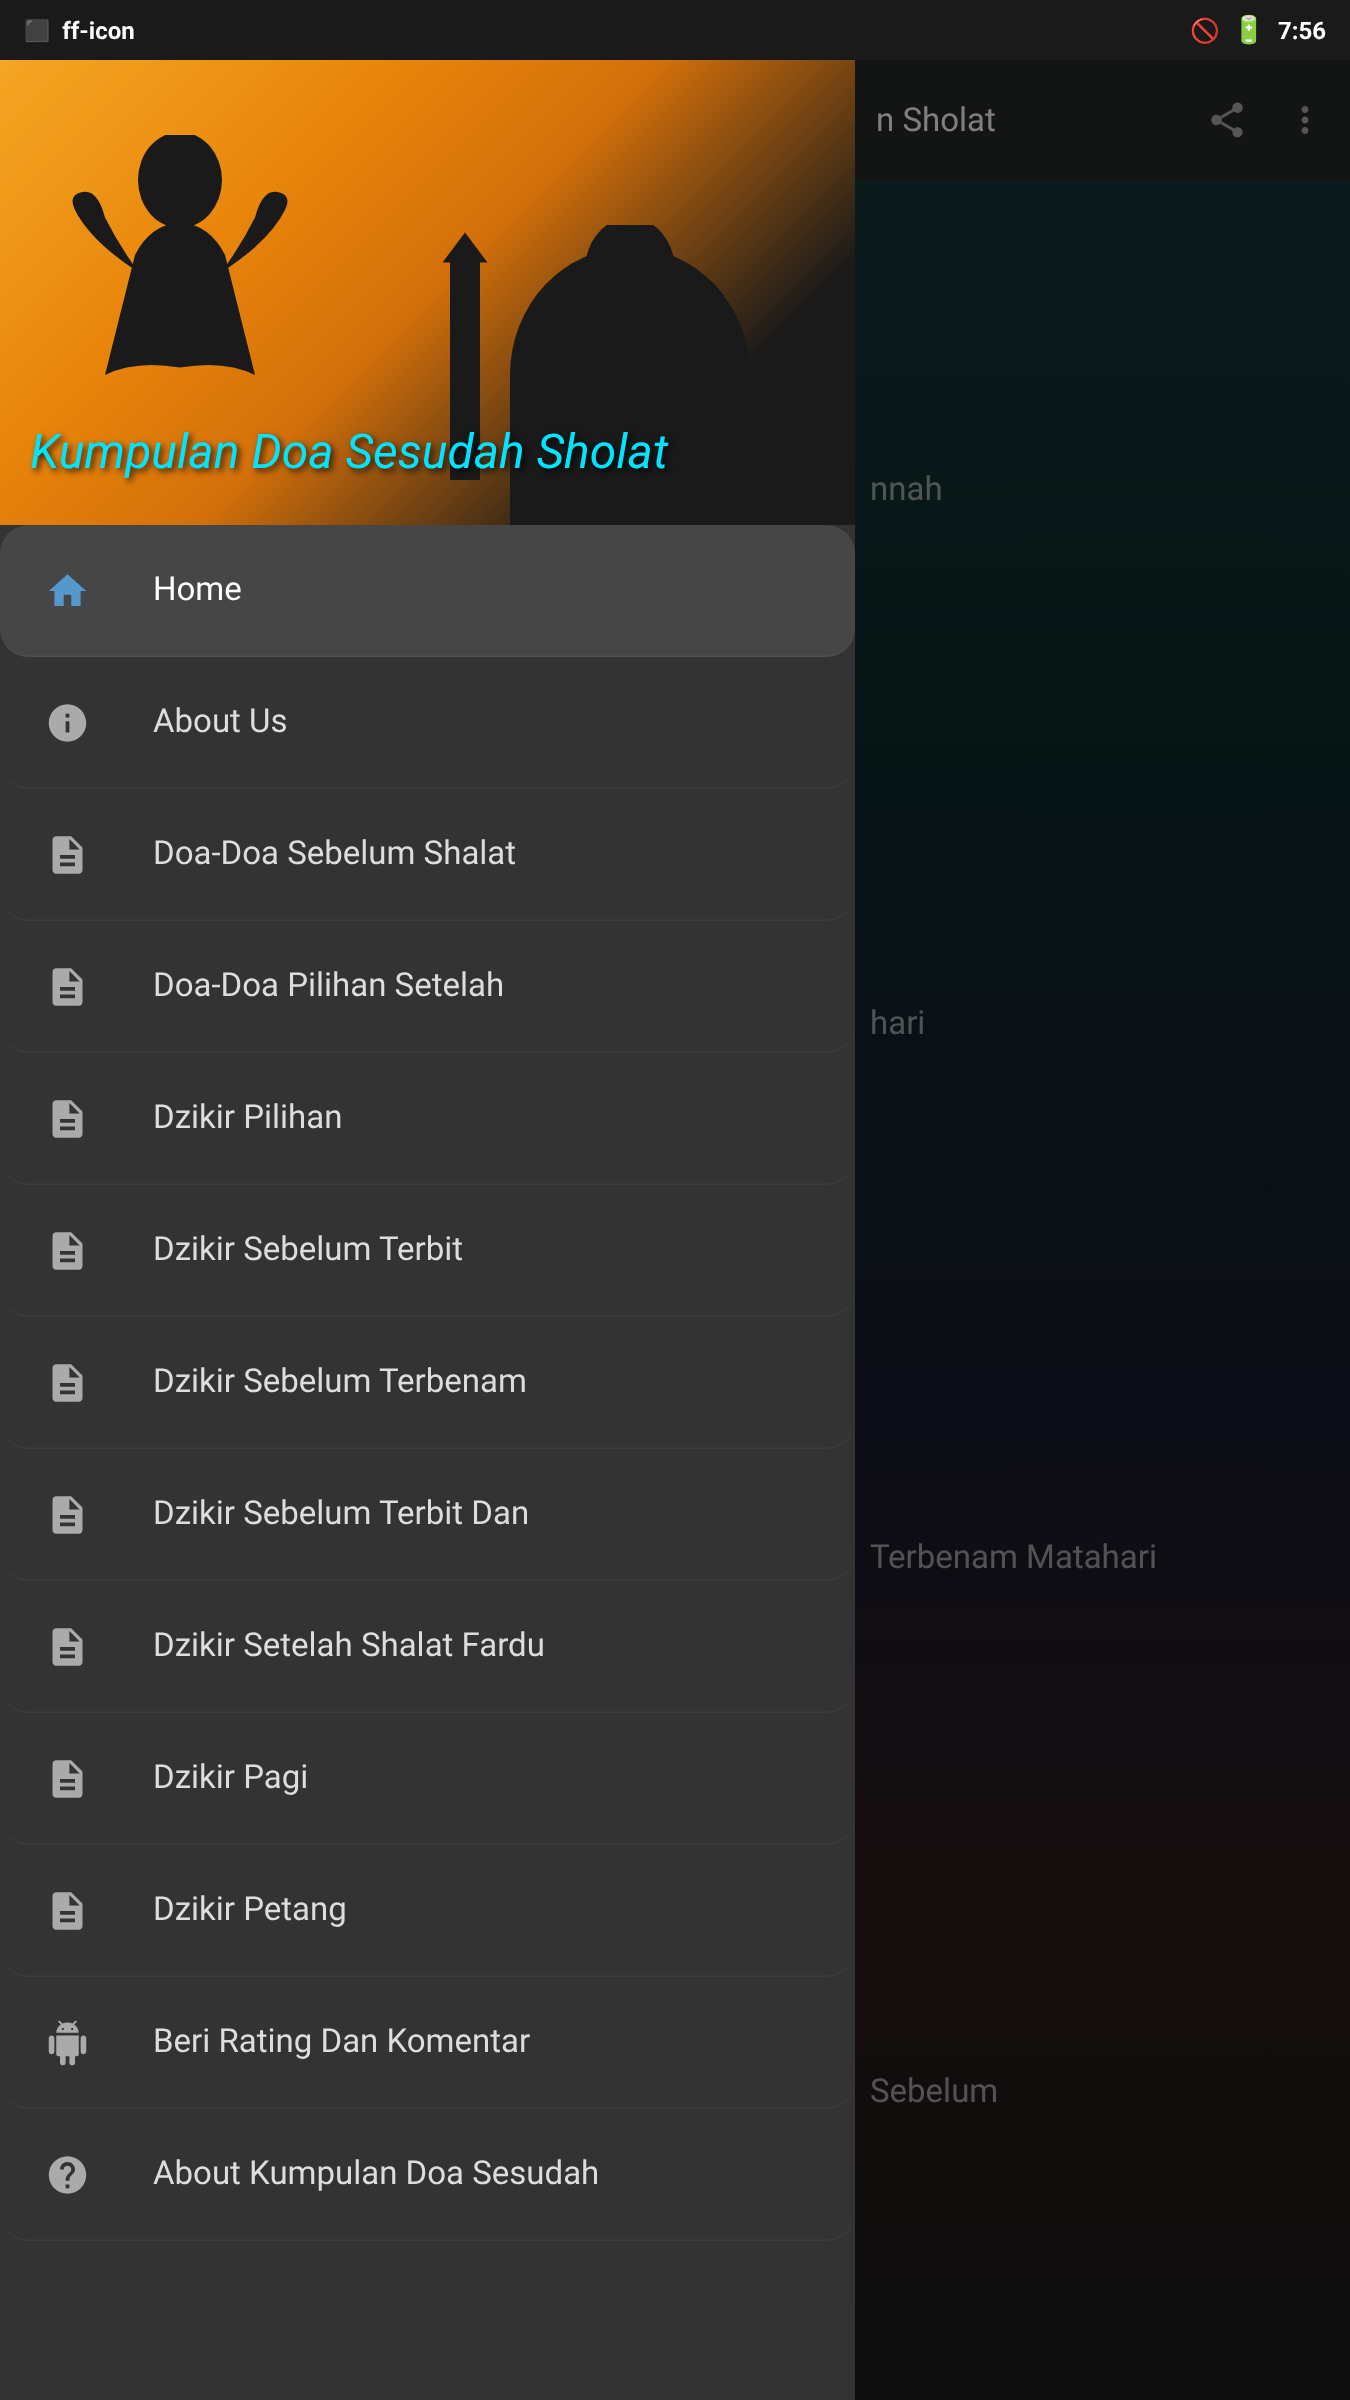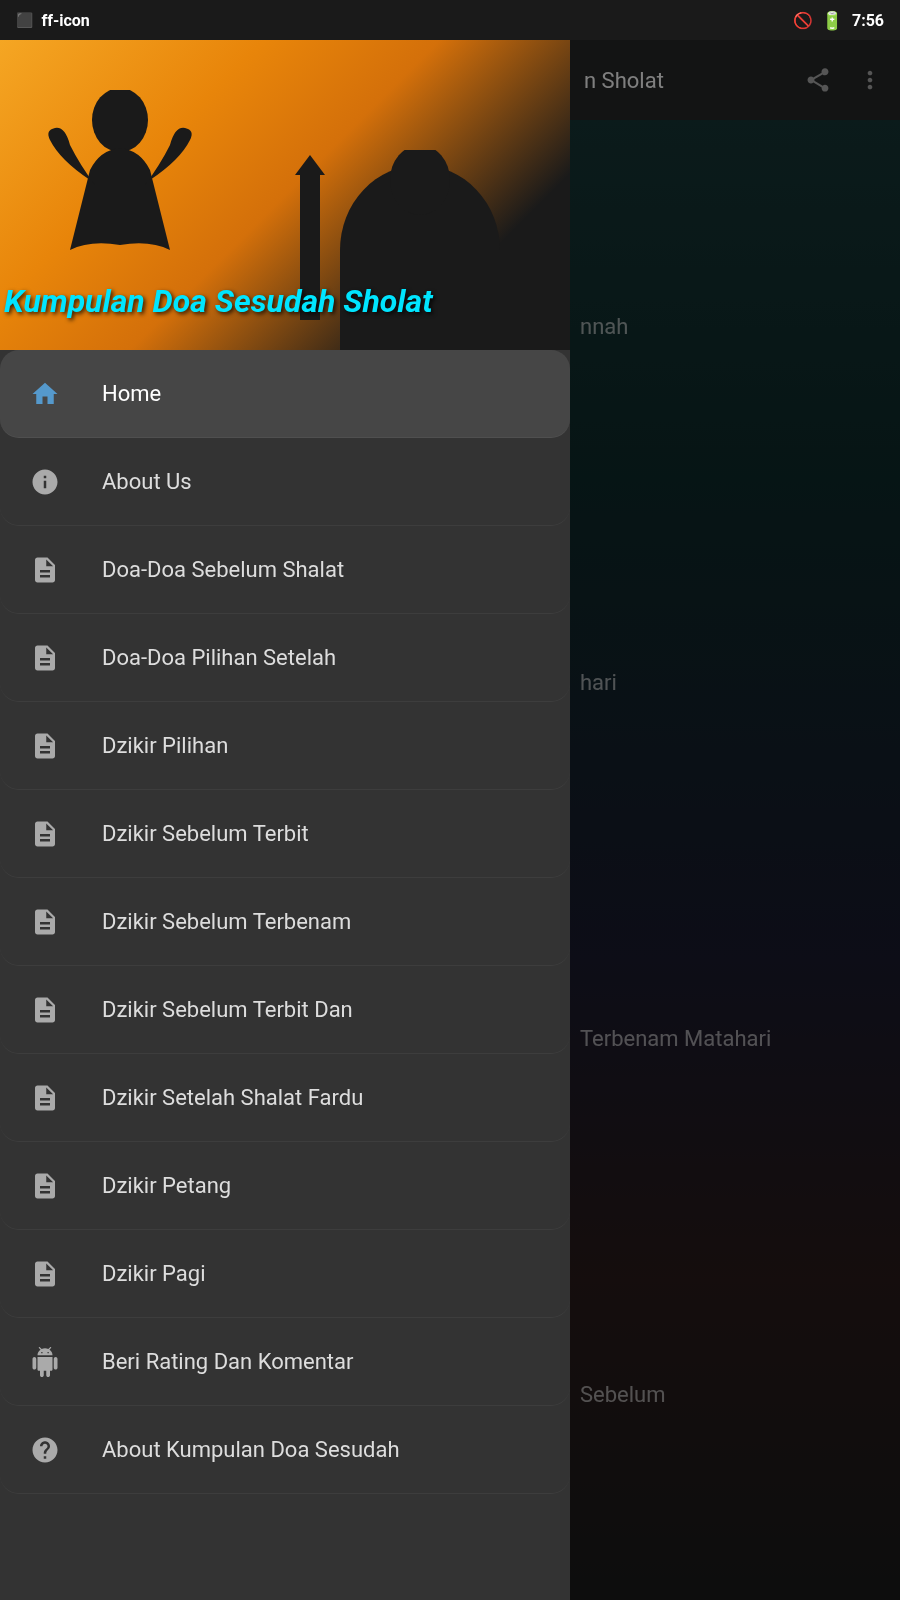--- a/index.html
+++ b/index.html
@@ -136,24 +136,24 @@
     .drawer-header-dome {
       position: absolute;
       bottom: 0;
       right: 60px;
       width: 220px;
       height: 200px;
     }
     .drawer-header-title {
       position: absolute;
       bottom: 30px;
-      left: 4px;
+      left: 20px;
       color: #00e5ff;
       font-size: 32px;
-      font-weight: bold;
+      font-weight: normal;
       font-style: italic;
       text-shadow: 2px 2px 4px rgba(0,0,0,0.8);
       line-height: 1.2;
     }
 
     
     .drawer-menu {
       flex: 1;
       overflow-y: auto;
     }
@@ -348,30 +348,30 @@
       </div>
       <span class="menu-label">Dzikir Setelah Shalat Fardu</span>
     </div>
 
     <div class="menu-item">
       <div class="menu-icon">
         <svg width="30" height="30" viewBox="0 0 24 24" fill="#aaaaaa">
           <path d="M14 2H6c-1.1 0-1.99.9-1.99 2L4 20c0 1.1.89 2 1.99 2H18c1.1 0 2-.9 2-2V8l-6-6zm2 16H8v-2h8v2zm0-4H8v-2h8v2zm-3-5V3.5L18.5 9H13z"></path>
         </svg>
       </div>
+      <span class="menu-label">Dzikir Pagi</span>
+    </div>
+
+    <div class="menu-item">
+      <div class="menu-icon">
+        <svg width="30" height="30" viewBox="0 0 24 24" fill="#aaaaaa">
+          <path d="M14 2H6c-1.1 0-1.99.9-1.99 2L4 20c0 1.1.89 2 1.99 2H18c1.1 0 2-.9 2-2V8l-6-6zm2 16H8v-2h8v2zm0-4H8v-2h8v2zm-3-5V3.5L18.5 9H13z"></path>
+        </svg>
+      </div>
       <span class="menu-label">Dzikir Petang</span>
-    </div>
-
-    <div class="menu-item">
-      <div class="menu-icon">
-        <svg width="30" height="30" viewBox="0 0 24 24" fill="#aaaaaa">
-          <path d="M14 2H6c-1.1 0-1.99.9-1.99 2L4 20c0 1.1.89 2 1.99 2H18c1.1 0 2-.9 2-2V8l-6-6zm2 16H8v-2h8v2zm0-4H8v-2h8v2zm-3-5V3.5L18.5 9H13z"></path>
-        </svg>
-      </div>
-      <span class="menu-label">Dzikir Pagi</span>
     </div>
 
     <div class="menu-item">
       <div class="menu-icon">
         <svg width="30" height="30" viewBox="0 0 24 24" fill="#aaaaaa">
           <path d="M6 18c0 .55.45 1 1 1h1v3.5c0 .83.67 1.5 1.5 1.5s1.5-.67 1.5-1.5V19h2v3.5c0 .83.67 1.5 1.5 1.5s1.5-.67 1.5-1.5V19h1c.55 0 1-.45 1-1V8H6v10zM3.5 8C2.67 8 2 8.67 2 9.5v7c0 .83.67 1.5 1.5 1.5S5 17.33 5 16.5v-7C5 8.67 4.33 8 3.5 8zm17 0c-.83 0-1.5.67-1.5 1.5v7c0 .83.67 1.5 1.5 1.5s1.5-.67 1.5-1.5v-7c0-.83-.67-1.5-1.5-1.5zm-4.97-5.84l1.3-1.3c.2-.2.2-.51 0-.71-.2-.2-.51-.2-.71 0l-1.48 1.48C13.85 1.23 12.95 1 12 1c-.96 0-1.86.23-2.66.63L7.85.15c-.2-.2-.51-.2-.71 0-.2.2-.2.51 0 .71l1.31 1.31C7.01 3.07 6 4.64 6 6.5h12c0-1.86-1.01-3.43-2.47-4.34zM10 5H9V4h1v1zm5 0h-1V4h1v1z"></path>
         </svg>
       </div>
       <span class="menu-label">Beri Rating Dan Komentar</span>
     </div>

